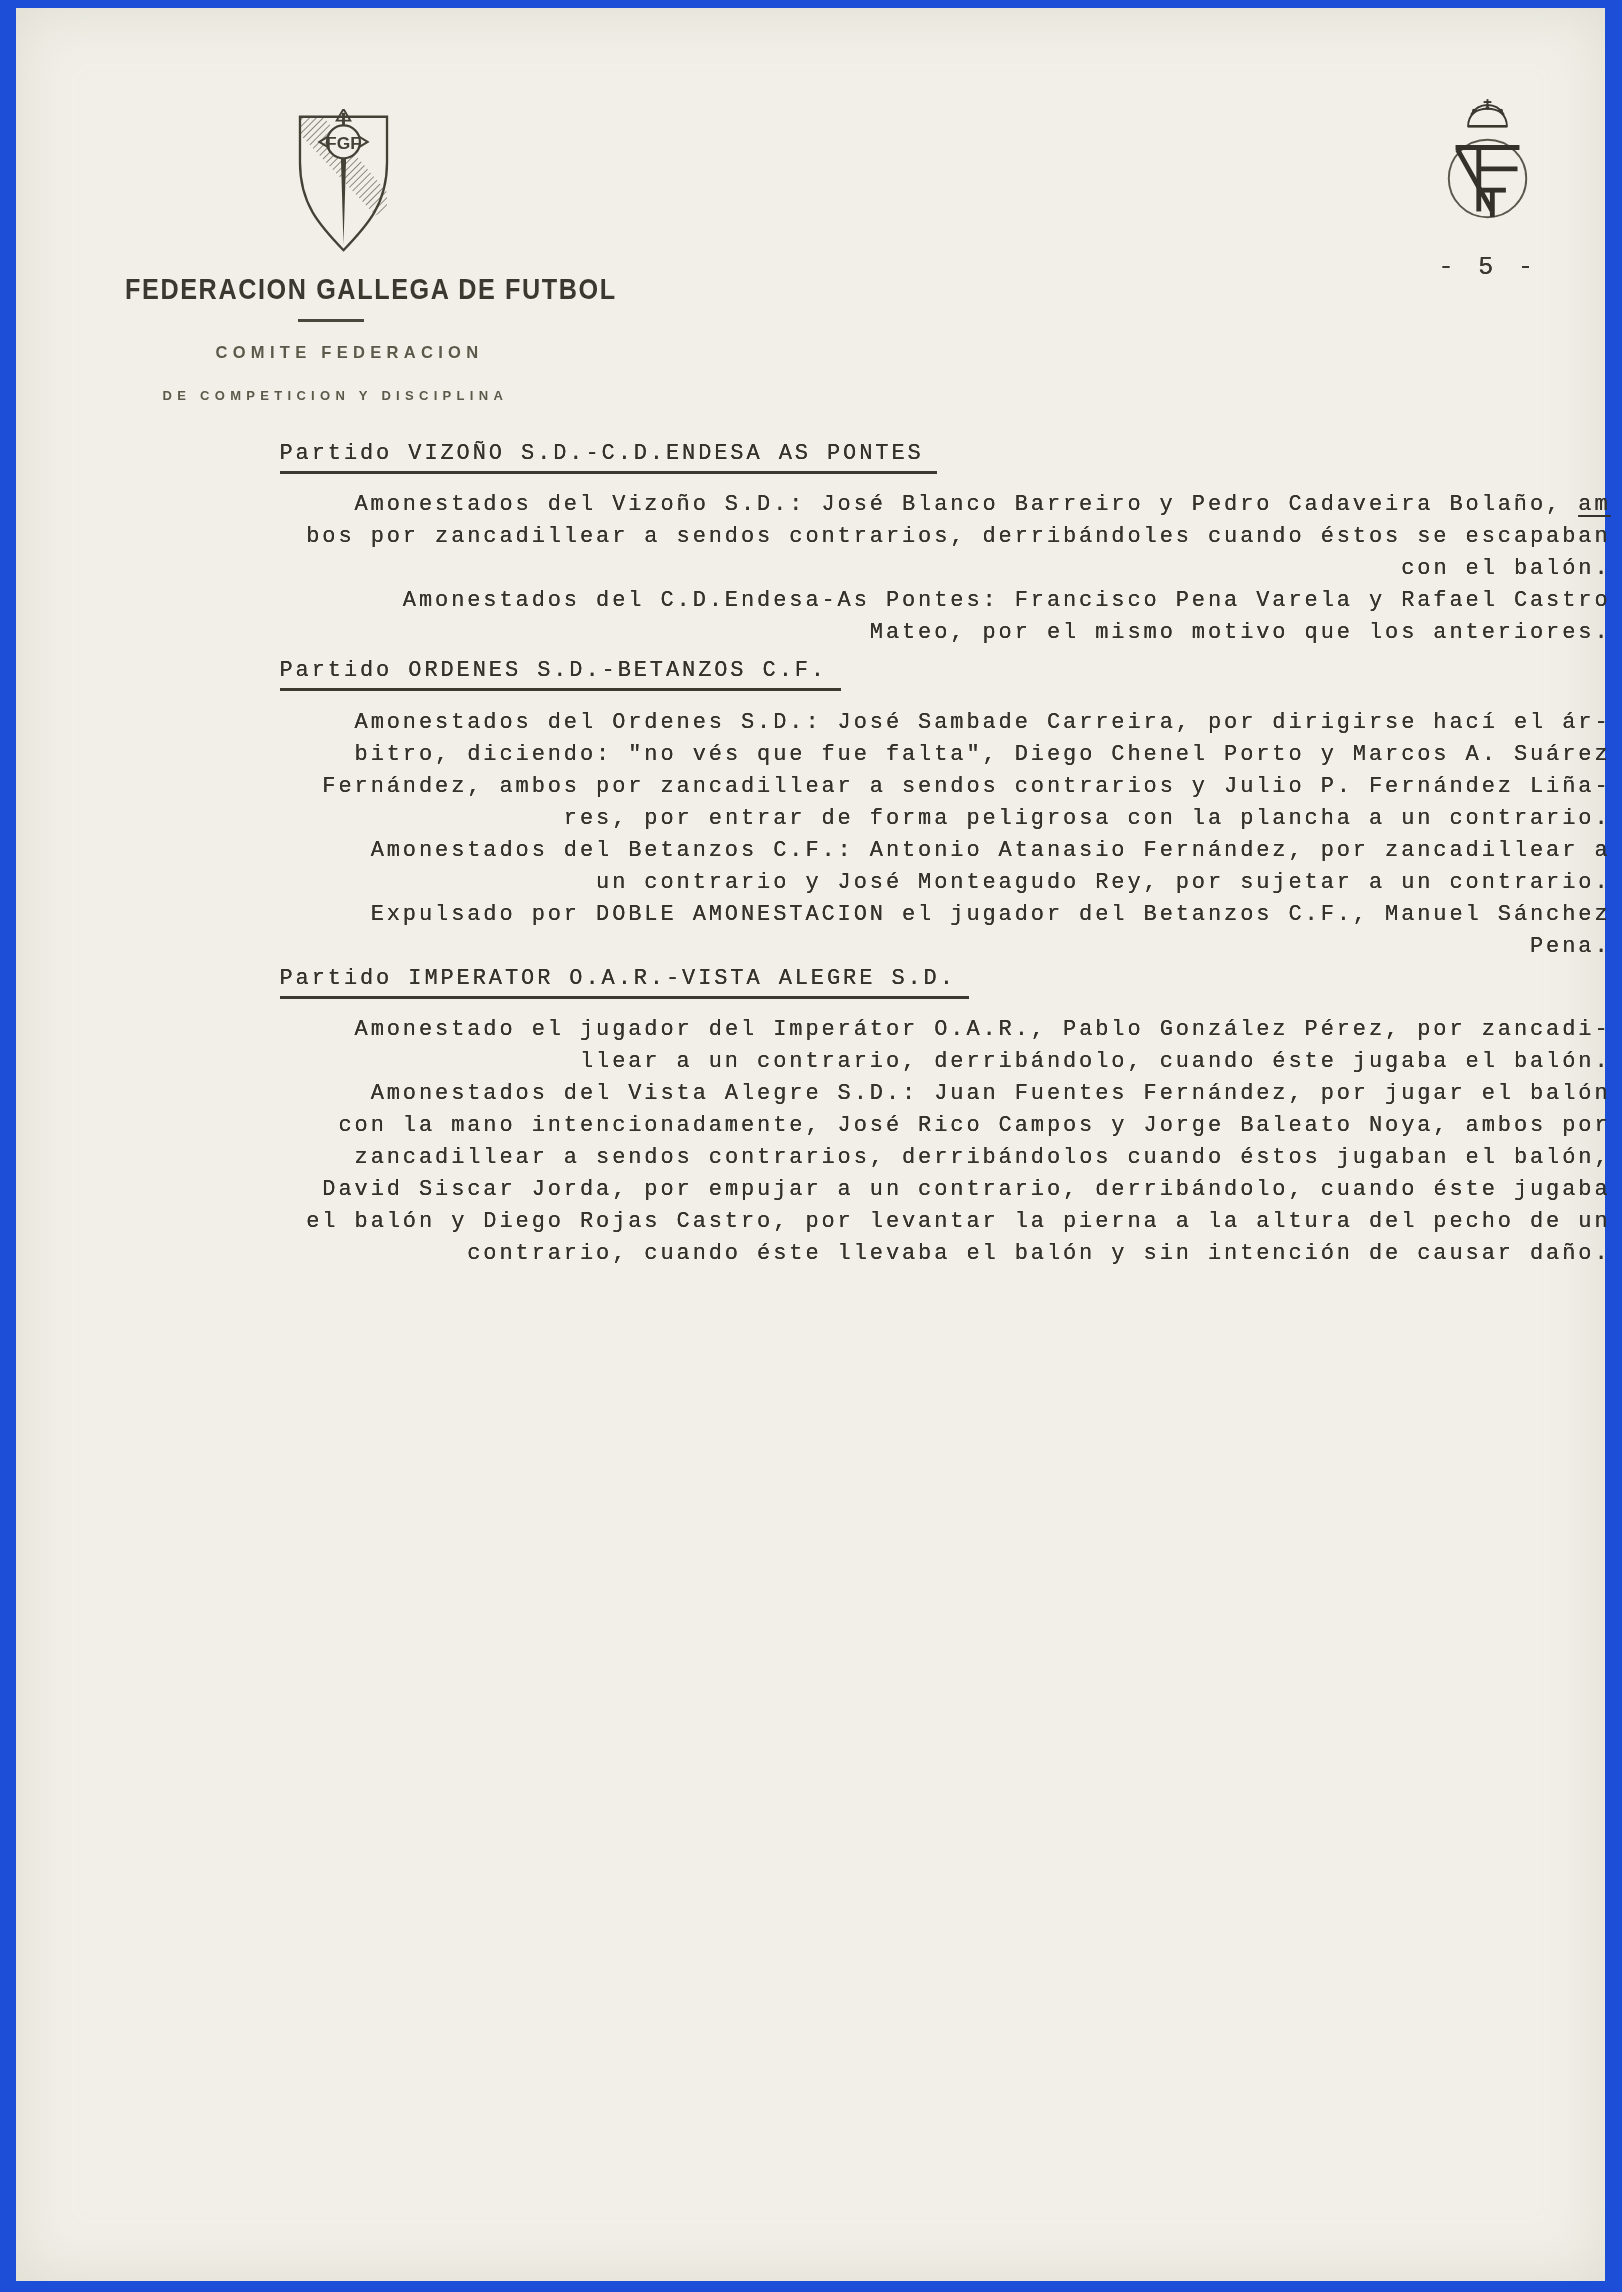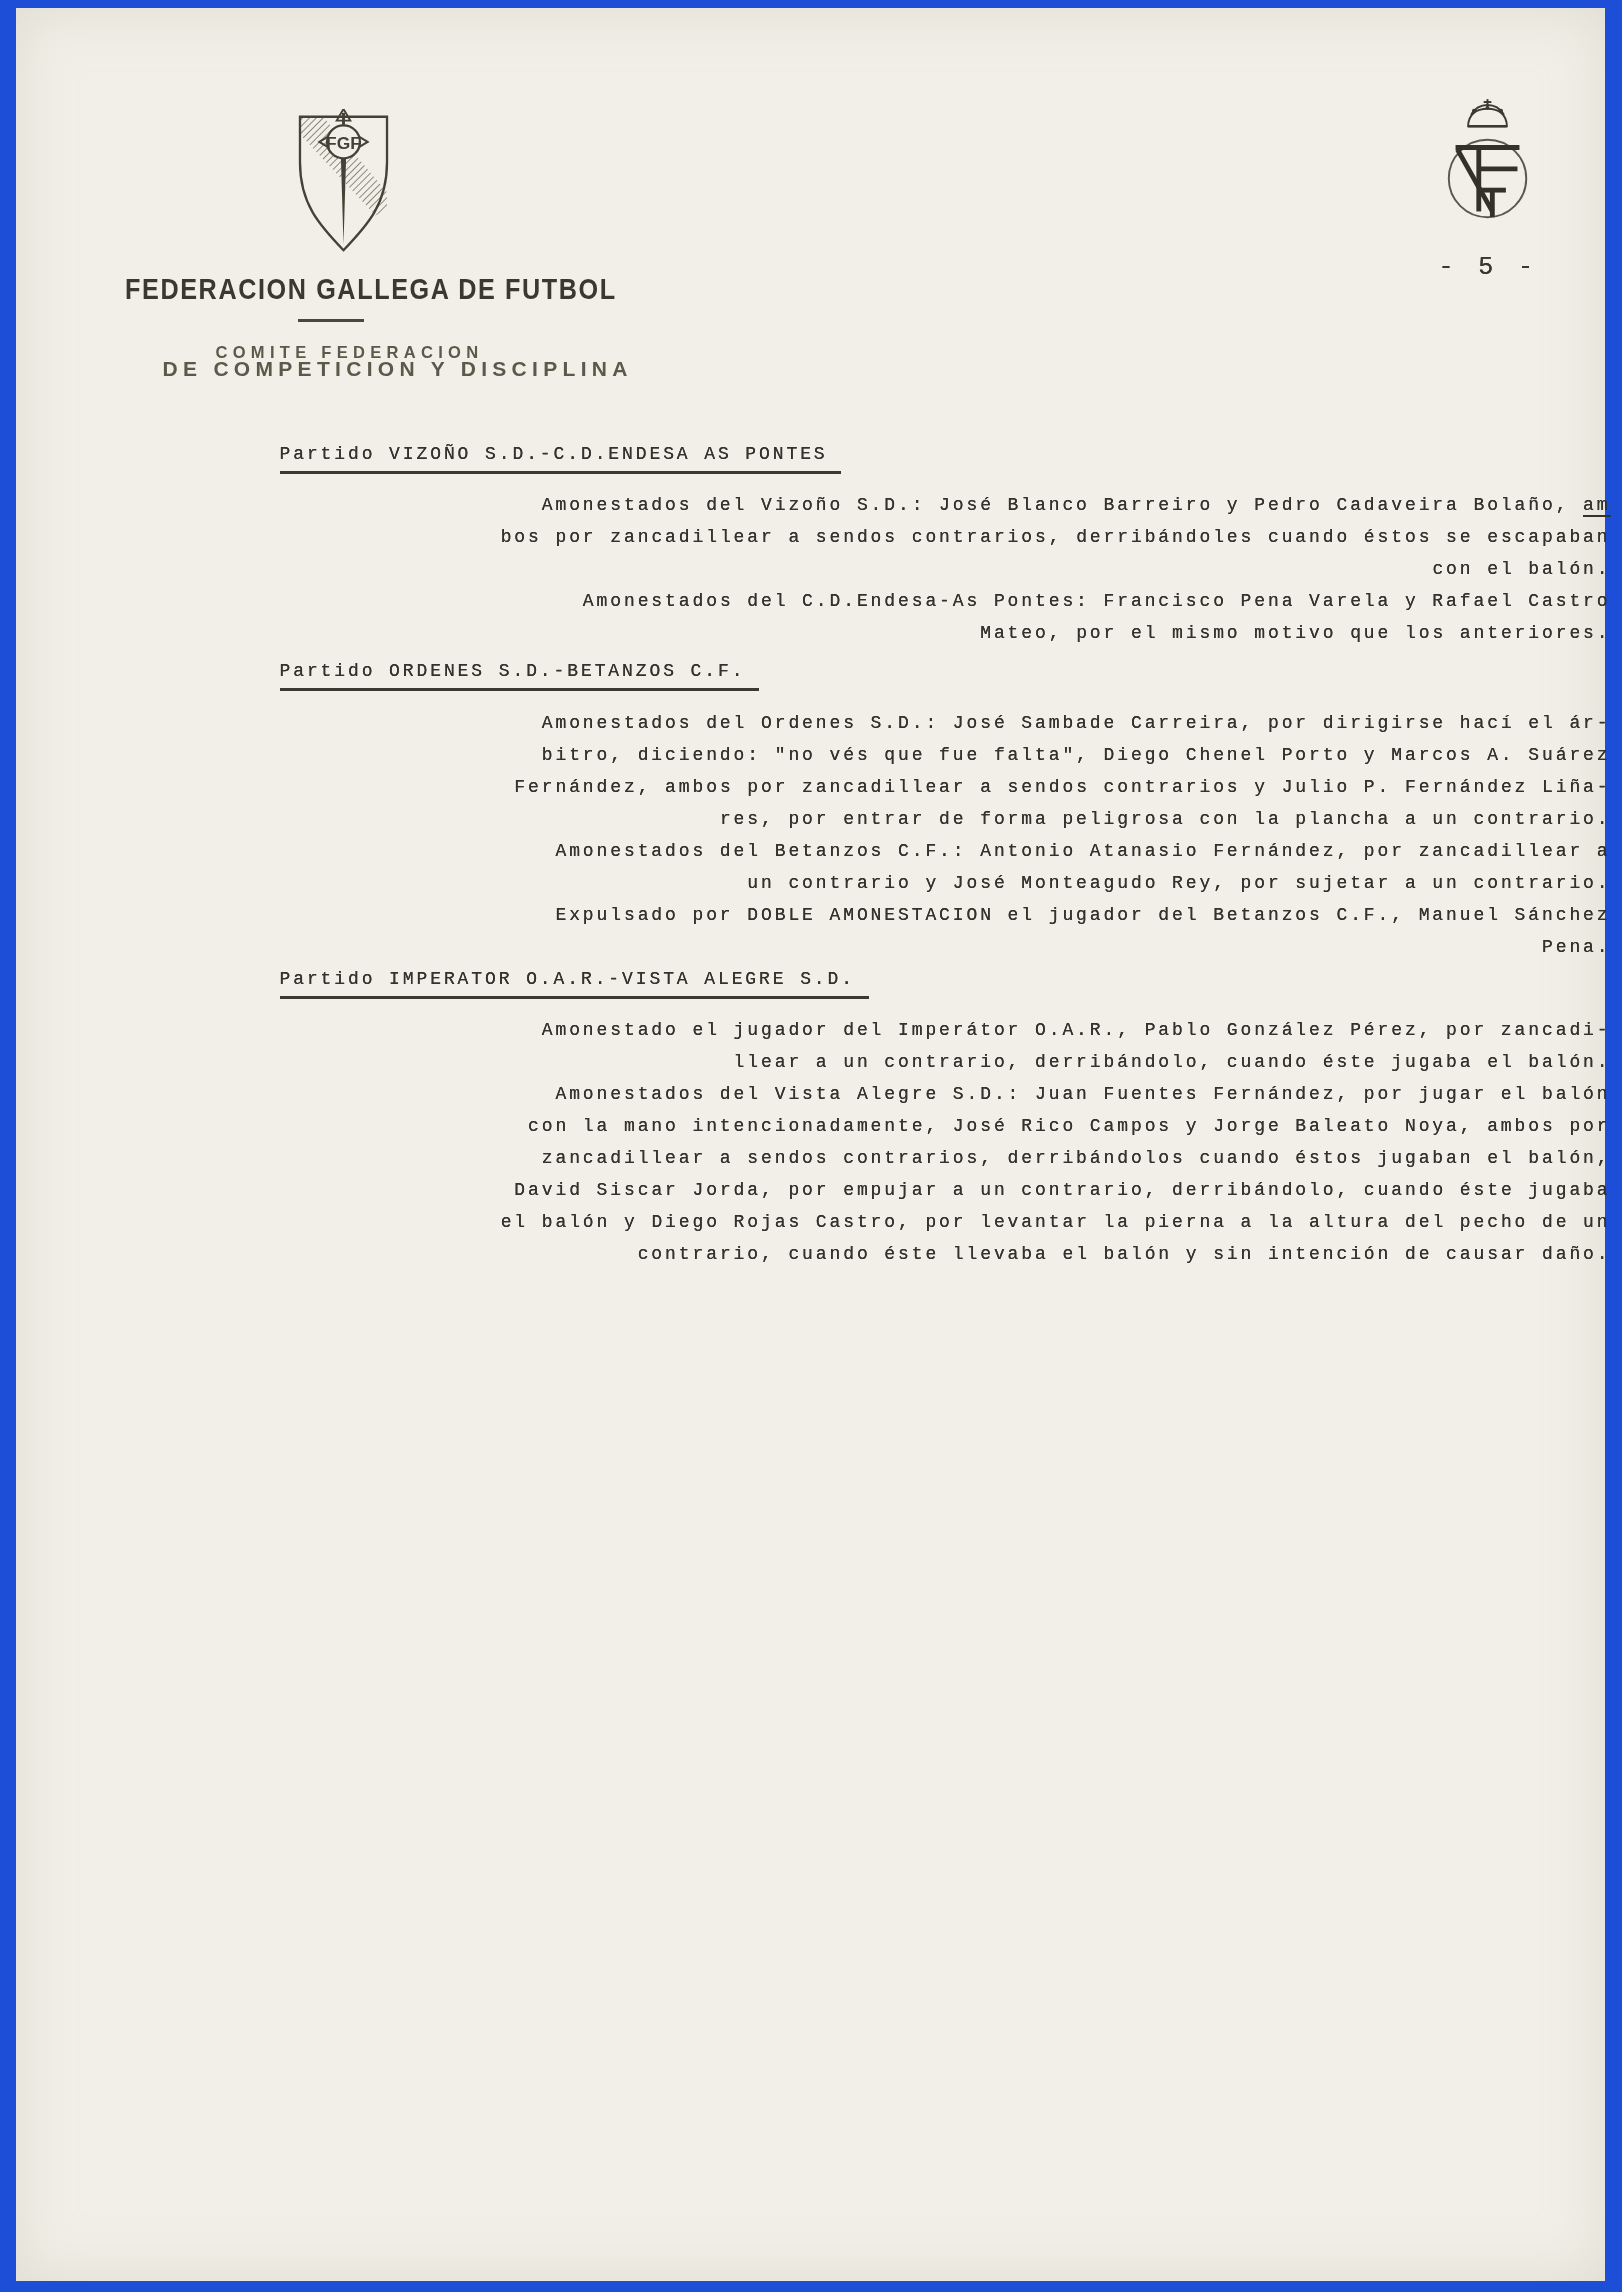--- a/index.html
+++ b/index.html
@@ -22,33 +22,33 @@
     position:absolute;left:109px;top:264px;width:485px;
     font-size:30px;font-weight:700;letter-spacing:1.9px;
     color:#3b392f;white-space:nowrap;
     transform:scaleX(.84);transform-origin:left top;
   }
   .org-rule{position:absolute;left:282px;top:311px;width:66px;height:2.9px;background:#4a483c;}
   .committee{
     position:absolute;color:#5b594a;font-weight:700;white-space:nowrap;
   }
   .committee-1{left:200px;top:335px;font-size:16.5px;letter-spacing:5.3px;}
-  .committee-2{left:147px;top:349px;font-size:21px;letter-spacing:5.3px;}
+  .committee-2{left:147px;top:380px;font-size:13px;letter-spacing:5.3px;}
   .crest-logo{position:absolute;left:1426px;top:89px;width:91px;height:134px;}
   .page-number{
     position:absolute;left:1423px;top:245px;
     font-family:"Liberation Mono","DejaVu Sans Mono",monospace;
     font-size:25px;letter-spacing:4.9px;color:#3a3830;white-space:pre;
     text-shadow:0 0 0.6px #3a3830;
   }
   
   .content{
     position:absolute;left:264px;top:430px;width:1331px;
     font-family:"Liberation Mono","DejaVu Sans Mono",monospace;
-    font-size:18px;letter-spacing:2.9px;line-height:32px;
+    font-size:22px;letter-spacing:2.9px;line-height:32px;
     color:#34322c;text-shadow:0 0 0.6px #34322c;
   }
   .section{margin:0;}
   .section + .section{margin-top:6px;}
   .section:nth-of-type(3){margin-top:0;}
   .heading{
     display:inline-block;
     border-bottom:3.9px solid #3c3a30;
     padding-bottom:1px;padding-right:13.6px;
     margin-bottom:15.5px;

